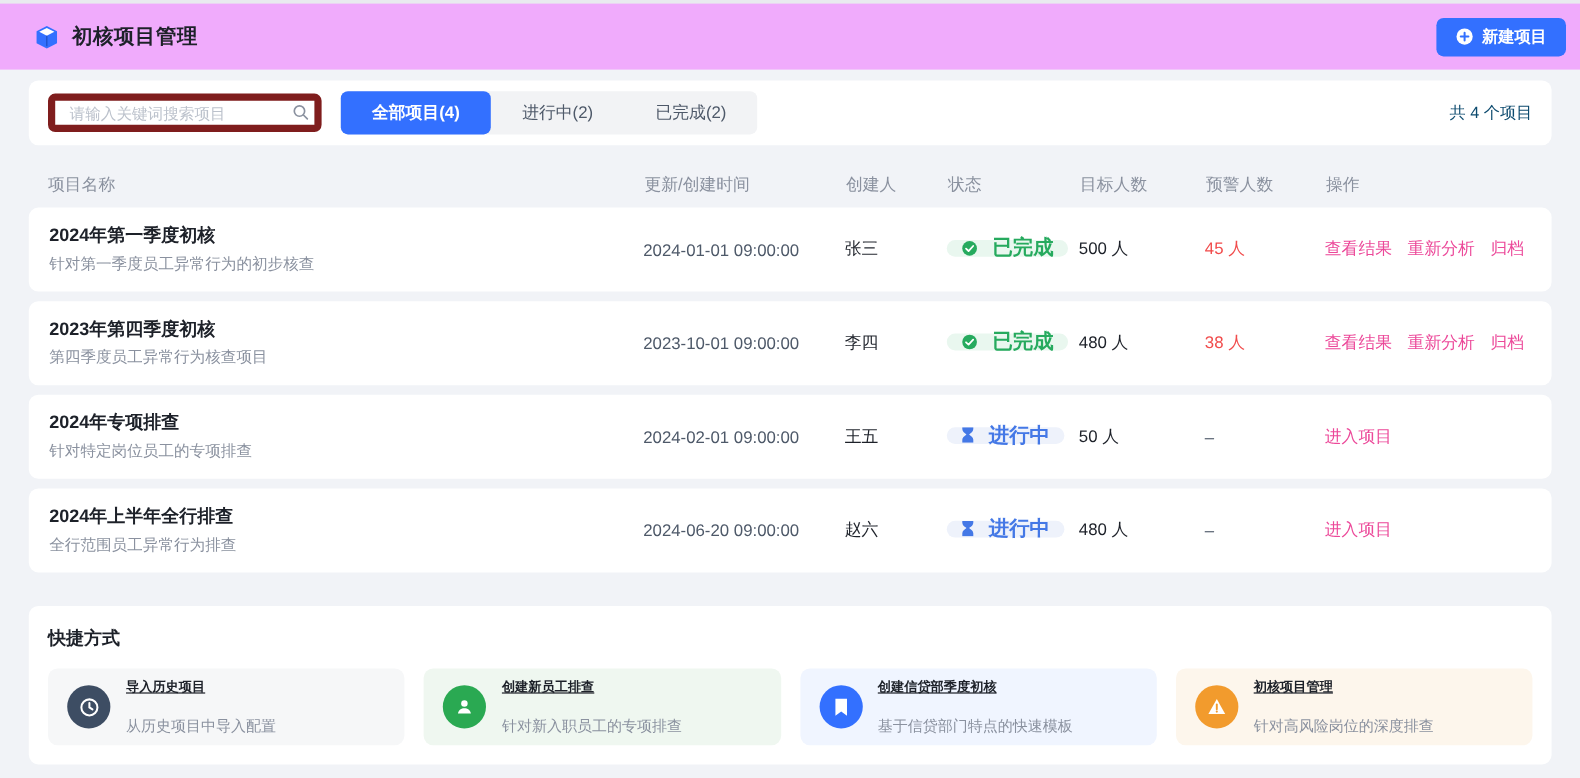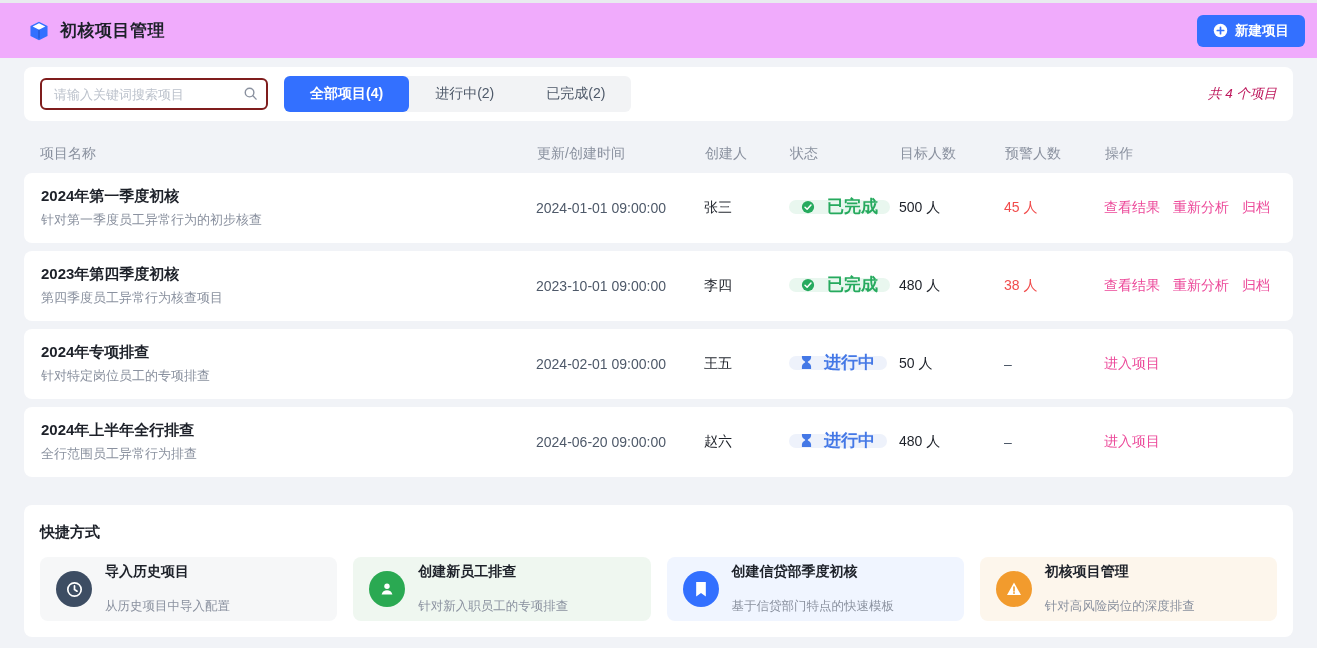--- a/index.html
+++ b/index.html
@@ -27,36 +27,36 @@
   
   .card { background:#fff; border-radius:8px; }
   .toolbar {
     margin:9px 24px 0; height:54px;
     display:flex; align-items:center; padding:0 16px;
   }
   .search-box {
     position:relative; width:228px; height:32px;
   }
   .search-box input {
-    width:100%; height:100%; border:2px solid #7f1d1d; border-radius:6px;
+    width:100%; height:100%; border:6px solid #7f1d1d; border-radius:6px;
     padding:0 32px 0 12px; font-size:13px; color:#1d2129; outline:none;
     font-family:inherit;
   }
   .search-box input::placeholder { color:#bcc2cc; }
   .search-box .mag { position:absolute; right:10px; top:8px; }
   .tabs {
     display:flex; align-items:flex-start; background:#f2f3f5; border-radius:6px;
     margin-left:16px; height:36px; padding:0;
   }
   .tab {
     height:36px; display:flex; align-items:center; padding:0 26px;
     font-size:14px; color:#4e5969; border-radius:6px; cursor:pointer; white-space:nowrap;
   }
   .tab.active { background:#3370ff; color:#fff; font-weight:bold; }
-  .toolbar-total { margin-left:auto; font-size:13.5px; color:#be185d;font-style:italic; }
+  .toolbar-total { margin-left:auto; font-size:13.5px; color:#0c4a6e; }
   
   .grid-cols {
     display:grid;
     grid-template-columns:1fr 168px 85px 110px 105px 100px 172px;
     align-items:center;
   }
   .thead {
     margin:14px 24px 0; height:38px; padding:0 16px;
     font-size:14px; color:#8a919f;
   }
@@ -81,21 +81,21 @@
   .shortcuts-title { font-size:15px; font-weight:bold; color:#1d2129; }
   .shortcut-list { display:flex; gap:16px; margin-top:15px; }
   .shortcut {
     flex:1; height:64px; border-radius:8px; display:flex; align-items:center;
     gap:13px; padding:0 16px; cursor:pointer;
   }
   .shortcut .ic {
     width:36px; height:36px; border-radius:50%; flex:0 0 36px;
     display:flex; align-items:center; justify-content:center;
   }
-  .sc-title { font-size:14px; font-weight:bold; color:#1d2129; margin-bottom:17px; }
+  .sc-title { font-size:11px; font-weight:bold; color:#1d2129; margin-bottom:17px;text-decoration:underline; }
   .sc-desc { font-size:12.5px; color:#8a919f; }
   .sc-gray  { background:#f6f7f8; } .sc-gray  .ic { background:#3d4d63; }
   .sc-blue  { background:#f0f5ff; } .sc-blue  .ic { background:#3370ff; }
   .sc-green { background:#eff7f0; } .sc-green .ic { background:#2aa952; }
   .sc-orange{ background:#fdf6ec; } .sc-orange .ic { background:#f29b2d; }
 </style>
 </head>
 <body>
 
 <div class="topbar">

